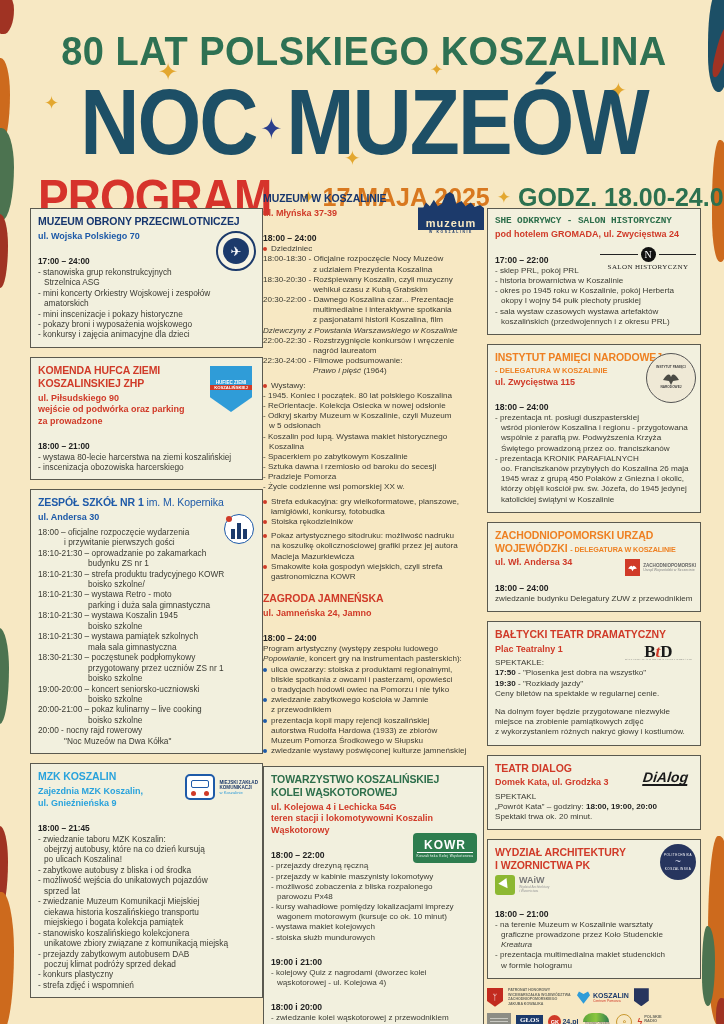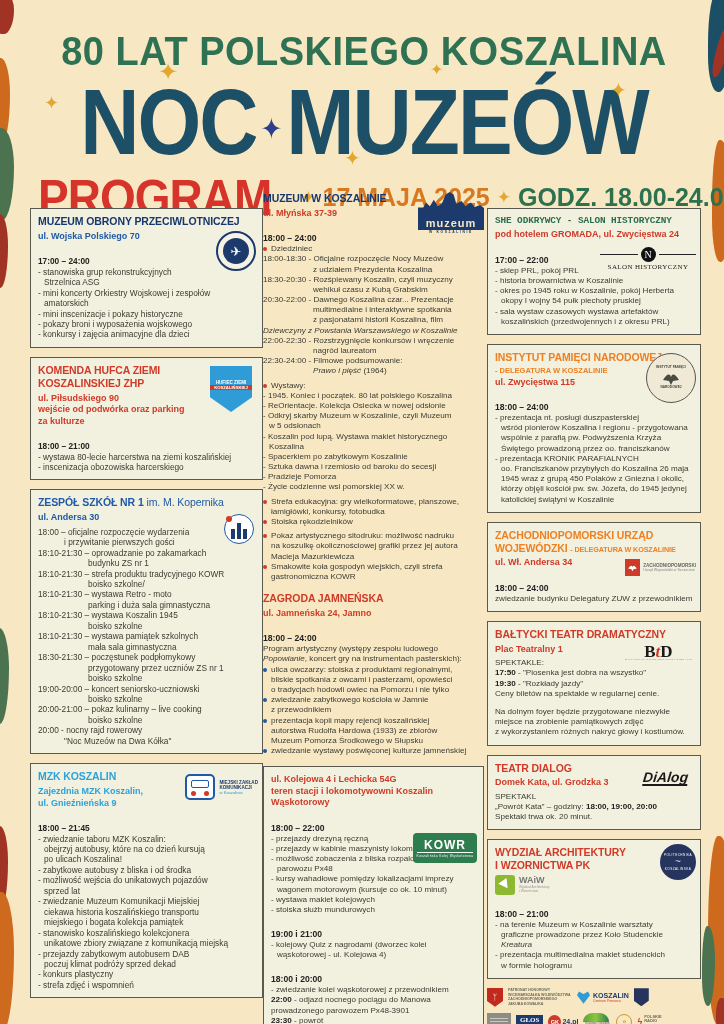--- a/index.html
+++ b/index.html
@@ -217,21 +217,21 @@
         </h2>
       <div class="logo" style="right:10px;top:8px;">
         <div class="zhp-shield">
             <div class="b1">HUFIEC ZIEMI</div>
             <div class="b2">KOSZALIŃSKIEJ</div>
           </div>
       </div>
       <div class="addr">
           <div class="addr-line c-red" data-item="t">ul. Piłsudskiego 90</div>
           <div class="addr-line c-red" data-item="t">wejście od podwórka oraz parking</div>
-          <div class="addr-line c-red" data-item="t">za kulturze</div>
+          <div class="addr-line c-red" data-item="t">za prowadzone</div>
         </div>
       <div class="lines">
           <div class="ln t"><span data-item="t">18:00 – 21:00</span></div>
           <div class="ln li"><span data-item="t">- wystawa 80-lecie harcerstwa na ziemi koszalińskiej</span></div>
           <div class="ln li"><span data-item="t">- inscenizacja obozowiska harcerskiego</span></div>
         </div>
     </section>
 
     <section class="box">
       <h2 class="c-blue"><span>ZESPÓŁ SZKÓŁ NR 1</span><span class="tn"> im. M. Kopernika</span></h2>
@@ -378,20 +378,24 @@
           <div class="ln bb"><span data-item="t">zwiedzanie zabytkowego kościoła w Jamnie</span></div>
           <div class="ln cb"><span data-item="t">z przewodnikiem</span></div>
           <div class="ln bb"><span data-item="t">prezentacja kopii mapy rejencji koszalińskiej</span></div>
           <div class="ln cb"><span data-item="t">autorstwa Rudolfa Hardowa (1933) ze zbiorów</span></div>
           <div class="ln cb"><span data-item="t">Muzeum Pomorza Środkowego w Słupsku</span></div>
           <div class="ln bb"><span data-item="t">zwiedzanie wystawy poświęconej kulturze jamneńskiej</span></div>
         </div>
     </section>
 
     <section class="box">
+      <h2 class="c-green">
+          <span class="blk">TOWARZYSTWO KOSZALIŃSKIEJ</span>
+          <span class="blk">KOLEI WĄSKOTOROWEJ</span>
+        </h2>
       <div class="logo" style="right:6px;top:66px;">
         <div class="tkkw-logo">
             <div class="t">KOWR</div>
             <div class="s">Koszalińska Kolej Wąskotorowa</div>
           </div>
       </div>
       <div class="addr">
           <div class="addr-line c-red" data-item="t">ul. Kolejowa 4 i Lechicka 54G</div>
           <div class="addr-line c-red" data-item="t">teren stacji i lokomotywowni Koszalin</div>
           <div class="addr-line c-red" data-item="t">Wąskotorowy</div>

